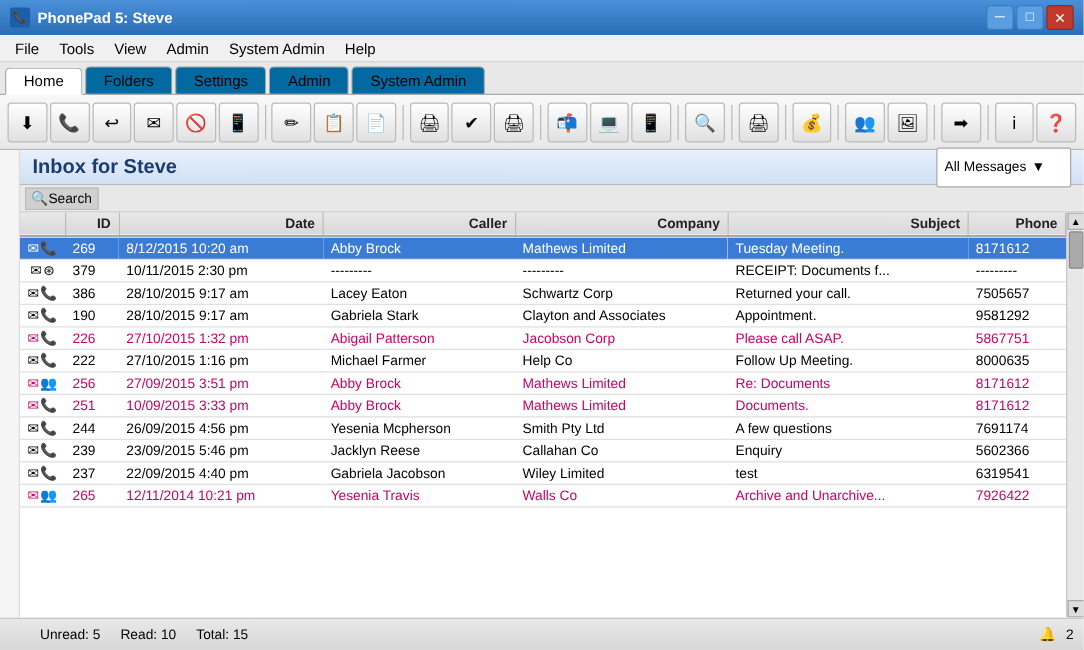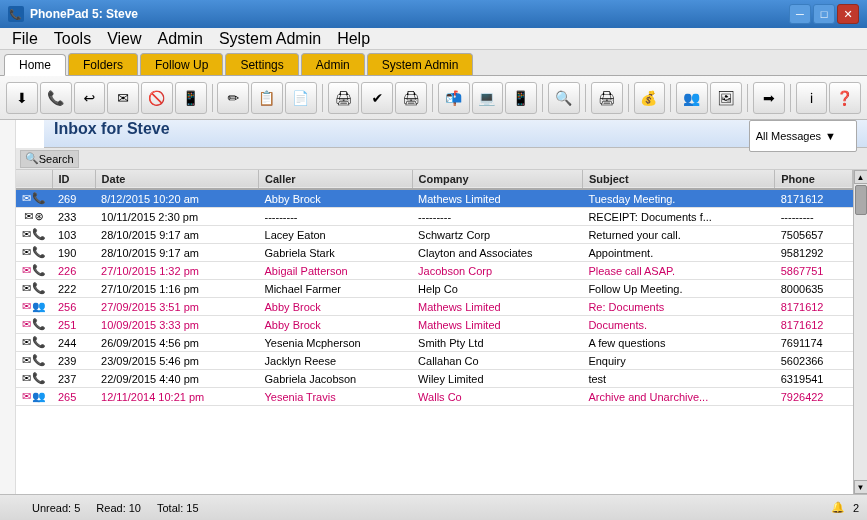--- a/index.html
+++ b/index.html
@@ -60,41 +60,41 @@
     .menu-bar {
       background: #f0f0f0;
       border-bottom: 1px solid #ccc;
       height: 22px;
       display: flex;
       align-items: center;
       padding: 0 4px;
     }
     .menu-item {
       padding: 2px 8px;
-      font-size: 16px;
+      font-size: 12px;
       cursor: pointer;
       border-radius: 2px;
     }
     
     .tab-bar {
       background: #e8e8e8;
       border-bottom: 1px solid #aaa;
       height: 26px;
       display: flex;
       align-items: flex-end;
       padding: 0 4px;
     }
     .tab {
       padding: 4px 14px;
       font-size: 12px;
       cursor: pointer;
       border: 1px solid #aaa;
       border-bottom: none;
       border-radius: 4px 4px 0 0;
-      background: #eab308;
+      background: #0369a1;
       margin-right: 2px;
       height: 22px;
       display: flex;
       align-items: center;
     }
     .tab.active {
       background: white;
       border-bottom: 1px solid white;
       margin-bottom: -1px;
       z-index: 1;
@@ -144,24 +144,23 @@
       display: flex;
       flex-direction: column;
       background: white;
     }
     
     .inbox-header {
       background: linear-gradient(to bottom, #e8f0fb, #d0e0f5);
       border-bottom: 1px solid #bbb;
       height: 28px;
       display: flex;
-      align-items: flex-start;
+      align-items: center;
       justify-content: space-between;
       padding: 0 10px;
-      margin-left: 28px;
     }
     .inbox-title {
       font-size: 16px;
       font-weight: bold;
       color: #1a3c6e;
     }
     .filter-dropdown {
       border: 1px solid #aaa;
       background: white;
       padding: 2px 20px 2px 6px;
@@ -202,21 +201,21 @@
       width: 100%;
       border-collapse: collapse;
       font-size: 11px;
     }
     thead tr {
       background: linear-gradient(to bottom, #e8e8e8, #d8d8d8);
       border-bottom: 2px solid #aaa;
     }
     thead th {
       padding: 3px 6px;
-      text-align: left;
+      text-align: right;
       font-weight: bold;
       border-right: 1px solid #bbb;
       font-size: 11px;
       color: #222;
       white-space: nowrap;
     }
     tbody tr {
       border-bottom: 1px solid #e0e0e0;
     }
     tbody tr.selected {
@@ -309,21 +308,20 @@
   <div class="menu-item">Tools</div>
   <div class="menu-item">View</div>
   <div class="menu-item">Admin</div>
   <div class="menu-item">System Admin</div>
   <div class="menu-item">Help</div>
 </div>
 
 <div class="tab-bar">
   <div class="tab active">Home</div>
   <div class="tab">Folders</div>
-  <div class="tab">Follow Up</div>
   <div class="tab">Settings</div>
   <div class="tab">Admin</div>
   <div class="tab">System Admin</div>
 </div>
 
 <div class="toolbar">
   <div class="tb-btn" title="Download">⬇</div>
   <div class="tb-btn" title="Phone">📞</div>
   <div class="tb-btn" title="Reply">↩</div>
   <div class="tb-btn" title="Message">✉</div>
@@ -407,35 +405,35 @@
                 <td style="max-width: 180px;">Tuesday Meeting.</td>
                 <td>8171612</td>
               </tr>
               <tr>
                 <td class="icon-cell">
                   <div class="row-icons">
                     <span style="font-size: 11px;">✉</span>
                     <span style="font-size: 11px;">⊛</span>
                   </div>
                 </td>
-                <td>233</td>
+                <td>379</td>
                 <td>10/11/2015 2:30 pm</td>
                 <td>---------</td>
                 <td>---------</td>
                 <td style="max-width: 180px;">RECEIPT: Documents f...</td>
                 <td>---------</td>
               </tr>
               <tr>
                 <td class="icon-cell">
                   <div class="row-icons">
                     <span style="font-size: 11px;">✉</span>
                     <span style="font-size: 11px;">📞</span>
                   </div>
                 </td>
-                <td>103</td>
+                <td>386</td>
                 <td>28/10/2015 9:17 am</td>
                 <td>Lacey Eaton</td>
                 <td>Schwartz Corp</td>
                 <td style="max-width: 180px;">Returned your call.</td>
                 <td>7505657</td>
               </tr>
               <tr>
                 <td class="icon-cell">
                   <div class="row-icons">
                     <span style="font-size: 11px;">✉</span>

